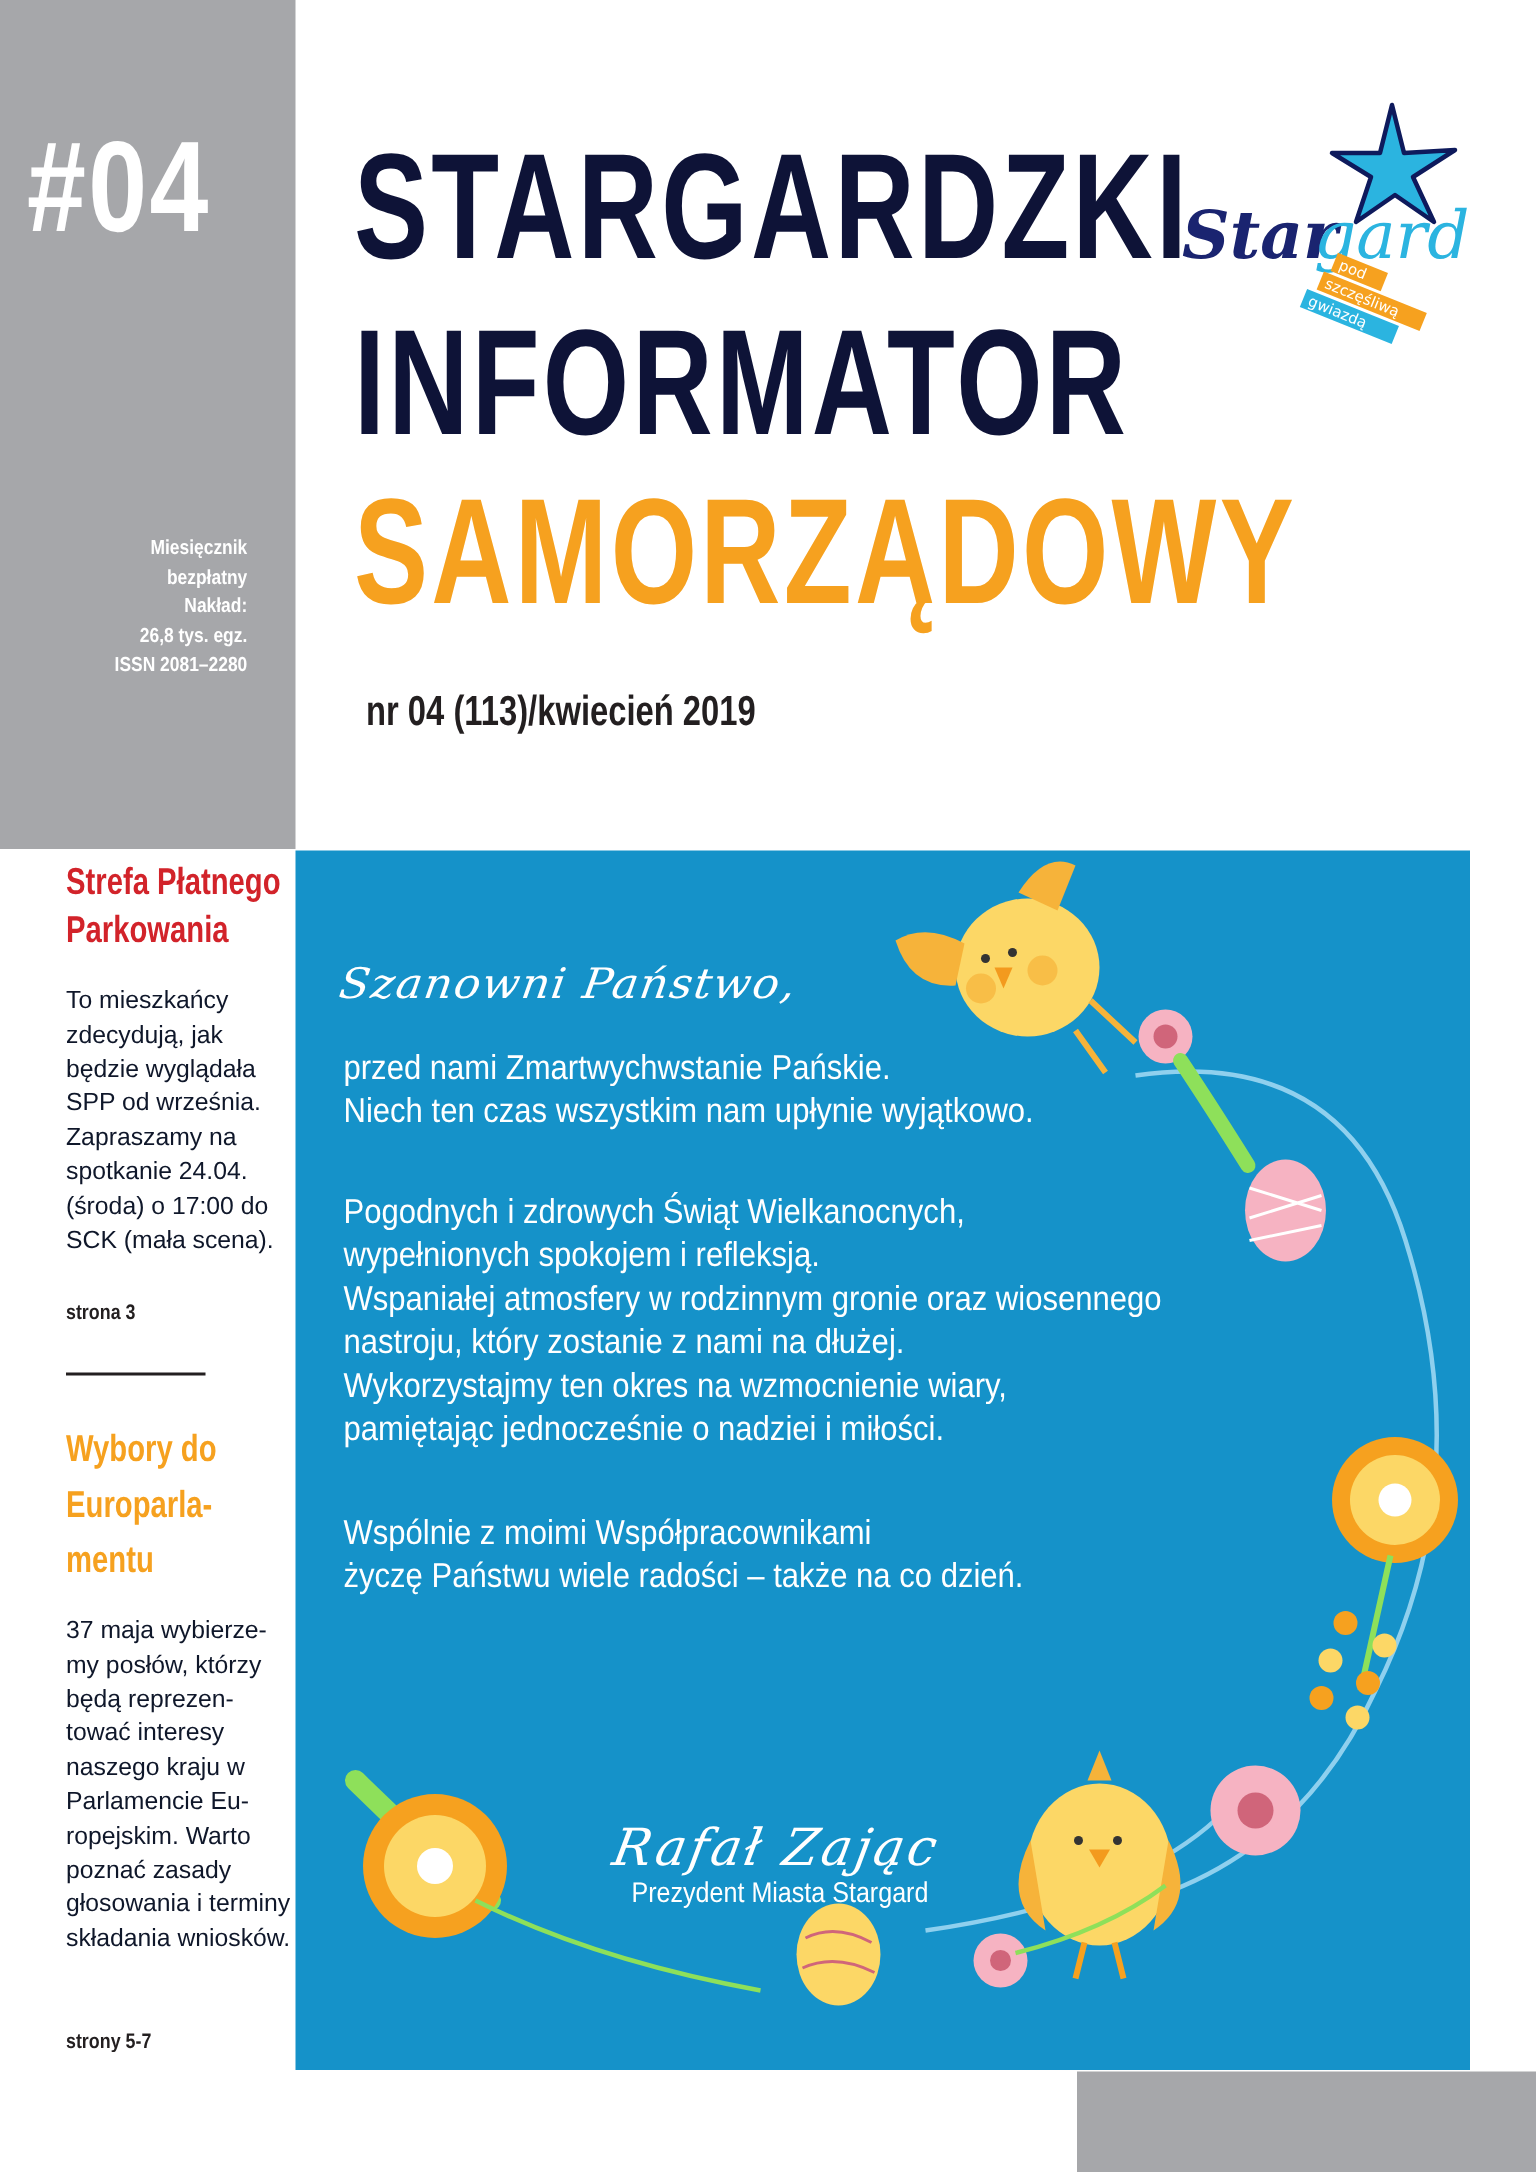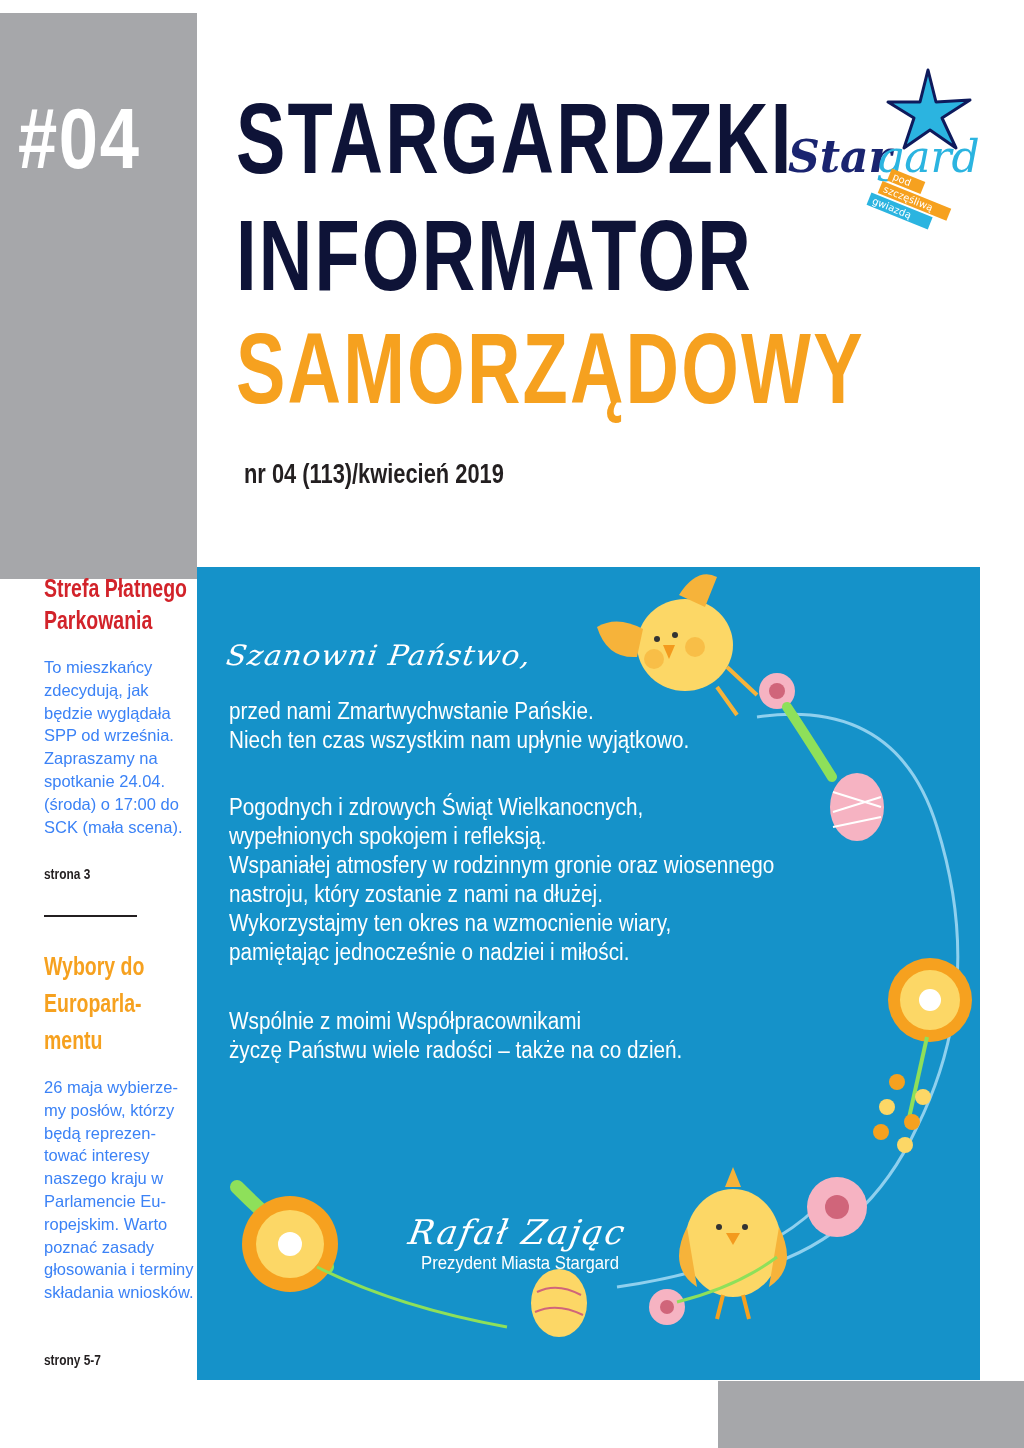--- a/index.html
+++ b/index.html
@@ -1,19 +1,19 @@
 <!DOCTYPE html>
 <html><head>
 <meta charset="utf-8">
 <style>
   * { box-sizing: border-box; margin: 0; padding: 0; }
   html, body { width: 1024px; height: 1448px; background: #ffffff; overflow: hidden; }
   body { position: relative; font-family: "Liberation Sans", sans-serif; }
 
-  .grey-panel { position: absolute; left: 0; top: 0; width: 197px; height: 566px; background: #a6a7aa; margin-top: 13px; }
+  .grey-panel { position: absolute; left: 0; top: 0; width: 197px; height: 566px; background: #a6a7aa; }
   .issue-number { position: absolute; left: 18px; top: 82px; width: 170px; font-family: "Liberation Sans", sans-serif;
     font-weight: bold; font-size: 86px; color: #ffffff; letter-spacing: 2px; transform: scaleX(0.82); transform-origin: left top; line-height: 1; }
   .meta { position: absolute; right: 32px; top: 355px; text-align: right; color: #ffffff; font-weight: bold;
     font-size: 13.5px; line-height: 19.5px; font-family: "Liberation Sans Narrow", "Liberation Sans", sans-serif; }
   .meta div { transform: scaleX(0.86); transform-origin: right center; }
 
   .title { position: absolute; left: 236px; font-weight: bold; font-family: "Liberation Sans", sans-serif;
     transform: scaleX(0.74); transform-origin: left top; line-height: 1; white-space: nowrap; }
   .title-1 { top: 88px; font-size: 100px; color: #0e1337; letter-spacing: 3px; }
   .title-2 { top: 205px; font-size: 100px; color: #0e1337; letter-spacing: 3px; }
@@ -22,21 +22,21 @@
   .issue-line { position: absolute; left: 244px; top: 458px; font-size: 28px; font-weight: bold; color: #231f20;
     transform: scaleX(0.78); transform-origin: left top; white-space: nowrap; }
 
   .logo { position: absolute; left: 780px; top: 62px; width: 200px; height: 190px; }
 
   .sidebar { position: absolute; left: 0; top: 566px; width: 197px; }
   .side-head { position: absolute; left: 44px; font-weight: bold; font-size: 25px; line-height: 32px;
     transform: scaleX(0.78); transform-origin: left top; white-space: nowrap; }
   .side-head.red { color: #d2232a; }
   .side-head.orange { color: #f6a11f; }
-  .side-body { position: absolute; left: 44px; width: 150px; font-size: 16.5px; line-height: 22.8px; color: #3b82f6; }
+  .side-body { position: absolute; left: 44px; width: 150px; font-size: 16.5px; line-height: 22.8px; color: #0f172a; }
   .side-ref { position: absolute; left: 44px; font-size: 14px; font-weight: bold; color: #231f20;
     transform: scaleX(0.85); transform-origin: left top; white-space: nowrap; }
   .side-rule { position: absolute; left: 44px; width: 93px; height: 2px; background: #231f20; }
 
   .card { position: absolute; left: 197px; top: 567px; width: 783px; height: 813px; background: #1592c9; overflow: hidden; }
   .greet { position: absolute; left: 32px; top: 72px; font-family: "DejaVu Serif", serif; font-style: italic;
     font-size: 28px; color: #ffffff; letter-spacing: 1px; transform: scaleX(1.05) skewX(-8deg); transform-origin: left top; }
   .para { position: absolute; left: 32px; color: #ffffff; font-size: 23px; line-height: 29px;
     transform: scaleX(0.9); transform-origin: left top; white-space: nowrap; }
   .sig { position: absolute; left: 212px; top: 645px; font-family: "DejaVu Serif", serif; font-style: italic;
@@ -45,20 +45,27 @@
     transform: scaleX(0.88); transform-origin: left top; white-space: nowrap; }
   .deco { position: absolute; left: 0; top: 0; width: 783px; height: 813px; }
 
   .footer-bar { position: absolute; left: 718px; top: 1381px; width: 306px; height: 67px; background: #a6a7aa; }
 </style>
 </head>
 <body>
 
 <div class="grey-panel">
   <div class="issue-number">#04</div>
+  <div class="meta">
+    <div>Miesięcznik</div>
+    <div>bezpłatny</div>
+    <div>Nakład:</div>
+    <div>26,8 tys. egz.</div>
+    <div>ISSN 2081–2280</div>
+  </div>
 </div>
 
 <div class="title title-1">STARGARDZKI</div>
 <div class="title title-2">INFORMATOR</div>
 <div class="title title-3">SAMORZĄDOWY</div>
 <div class="issue-line">nr 04 (113)/kwiecień 2019</div>
 
 <div class="logo">
   <svg width="200" height="190" viewBox="0 0 200 190">
     <path d="M148 8 L156 40 L190 38 L162 56 L176 86 L150 68 L124 86 L134 56 L108 40 L140 40 Z" fill="#2bb4e0" stroke="#0e1a5c" stroke-width="3" stroke-linejoin="round"></path>
@@ -78,21 +85,21 @@
 <div class="sidebar">
   <div class="side-head red" style="top:6px;">Strefa Płatnego</div>
   <div class="side-head red" style="top:38px;">Parkowania</div>
   <div class="side-body" style="top:90px;">To mieszkańcy zdecydują, jak będzie wyglądała SPP od września. Zapraszamy na spotkanie 24.04. (środa) o 17:00 do SCK (mała scena).</div>
   <div class="side-ref" style="top:300px;">strona 3</div>
   <div class="side-rule" style="top:349px;"></div>
 
   <div class="side-head orange" style="top:384px;">Wybory do</div>
   <div class="side-head orange" style="top:421px;">Europarla-</div>
   <div class="side-head orange" style="top:458px;">mentu</div>
-  <div class="side-body" style="top:510px;">26 maja wybierze-my posłów, którzy będą reprezen-tować interesy naszego kraju w Parlamencie Eu-ropejskim. Warto poznać zasady głosowania i terminy składania wniosków.</div>
+  <div class="side-body" style="top:510px;">37 maja wybierze-my posłów, którzy będą reprezen-tować interesy naszego kraju w Parlamencie Eu-ropejskim. Warto poznać zasady głosowania i terminy składania wniosków.</div>
   <div class="side-ref" style="top:786px;">strony 5-7</div>
 </div>
 
 <div class="card">
   <svg class="deco" viewBox="0 0 783 813">
 
     <path d="M560 150 Q700 130 740 260 Q790 420 720 560 Q660 690 520 710" fill="none" stroke="#8fd0ee" stroke-width="3"></path>
     <path d="M620 640 Q560 700 420 720" fill="none" stroke="#8fd0ee" stroke-width="3"></path>
 
     <g>

